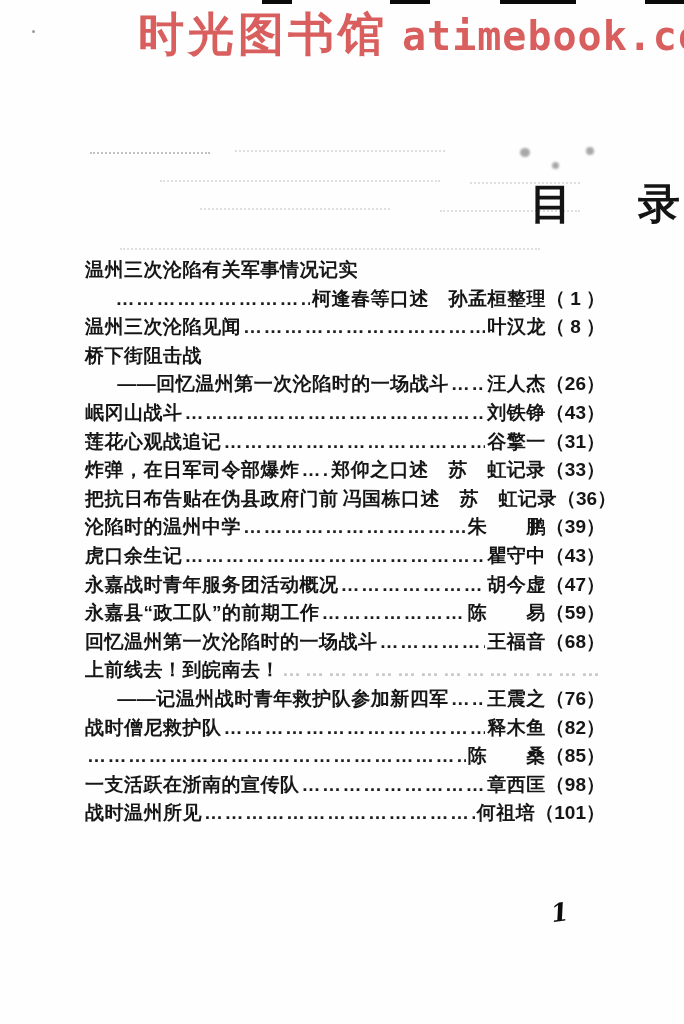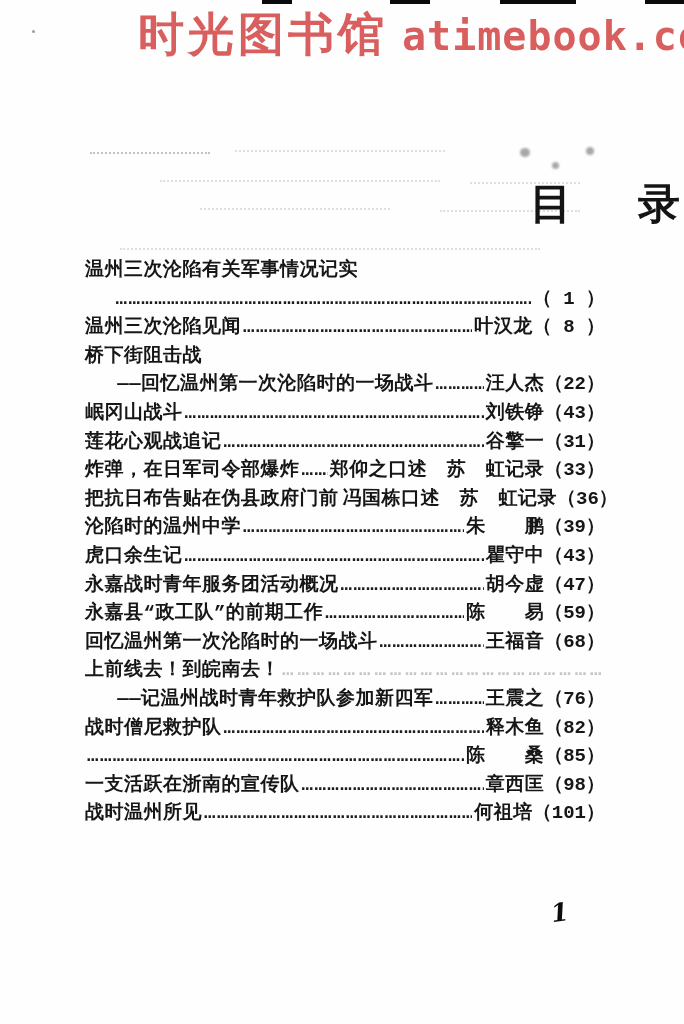--- a/index.html
+++ b/index.html
@@ -35,21 +35,20 @@
   }
 
   
   .toc{
     position:absolute;left:85px;top:256px;width:520px;
     font-size:19px;font-weight:bold;color:#161616;
   }
   .row{
     display:flex;align-items:center;height:28.6px;line-height:28.6px;
     white-space:nowrap;
-    font-family:Liberation Mono, monospace;
   }
   .row .t{flex:0 0 auto;letter-spacing:.5px;}
   .row .leader{
     flex:1 1 auto;min-width:0;overflow:hidden;margin:0 2px;
     letter-spacing:1.5px;color:#1c1c1c;
   }
   .row .a{flex:0 0 auto;letter-spacing:.5px;}
   .row .p{flex:0 0 auto;}
   .row.gap{}
   .row.faint .leader{color:#9a9a9a;opacity:.55;letter-spacing:4px;}
@@ -94,39 +93,40 @@
   <div class="toc">
       <div class="row">
     <span class="t">温州三次沦陷有关军事情况记实</span>
 
     <span class="a"></span>
     <span class="p"></span>
   </div>
       <div class="row" style="padding-left: 1.5em;">
     <span class="t"></span>
     <span class="leader">………………………………………………………………………………………………………………………………………………………………</span>
+    <span class="a">柯逢春等口述　孙孟桓整理</span>
     <span class="p">（ 1 ）</span>
   </div>
       <div class="row">
     <span class="t">温州三次沦陷见闻</span>
     <span class="leader">………………………………………………………………………………………………………………………………………………………………</span>
     <span class="a">叶汉龙</span>
     <span class="p">（ 8 ）</span>
   </div>
       <div class="row">
     <span class="t">桥下街阻击战</span>
 
     <span class="a"></span>
     <span class="p"></span>
   </div>
       <div class="row" style="padding-left: 1.7em;">
     <span class="t">——回忆温州第一次沦陷时的一场战斗</span>
     <span class="leader">………………………………………………………………………………………………………………………………………………………………</span>
     <span class="a">汪人杰</span>
-    <span class="p">（22）</span>
+    <span class="p">（26）</span>
   </div>
       <div class="row">
     <span class="t">岷冈山战斗</span>
     <span class="leader">………………………………………………………………………………………………………………………………………………………………</span>
     <span class="a">刘铁铮</span>
     <span class="p">（43）</span>
   </div>
       <div class="row">
     <span class="t">莲花心观战追记</span>
     <span class="leader">………………………………………………………………………………………………………………………………………………………………</span>

